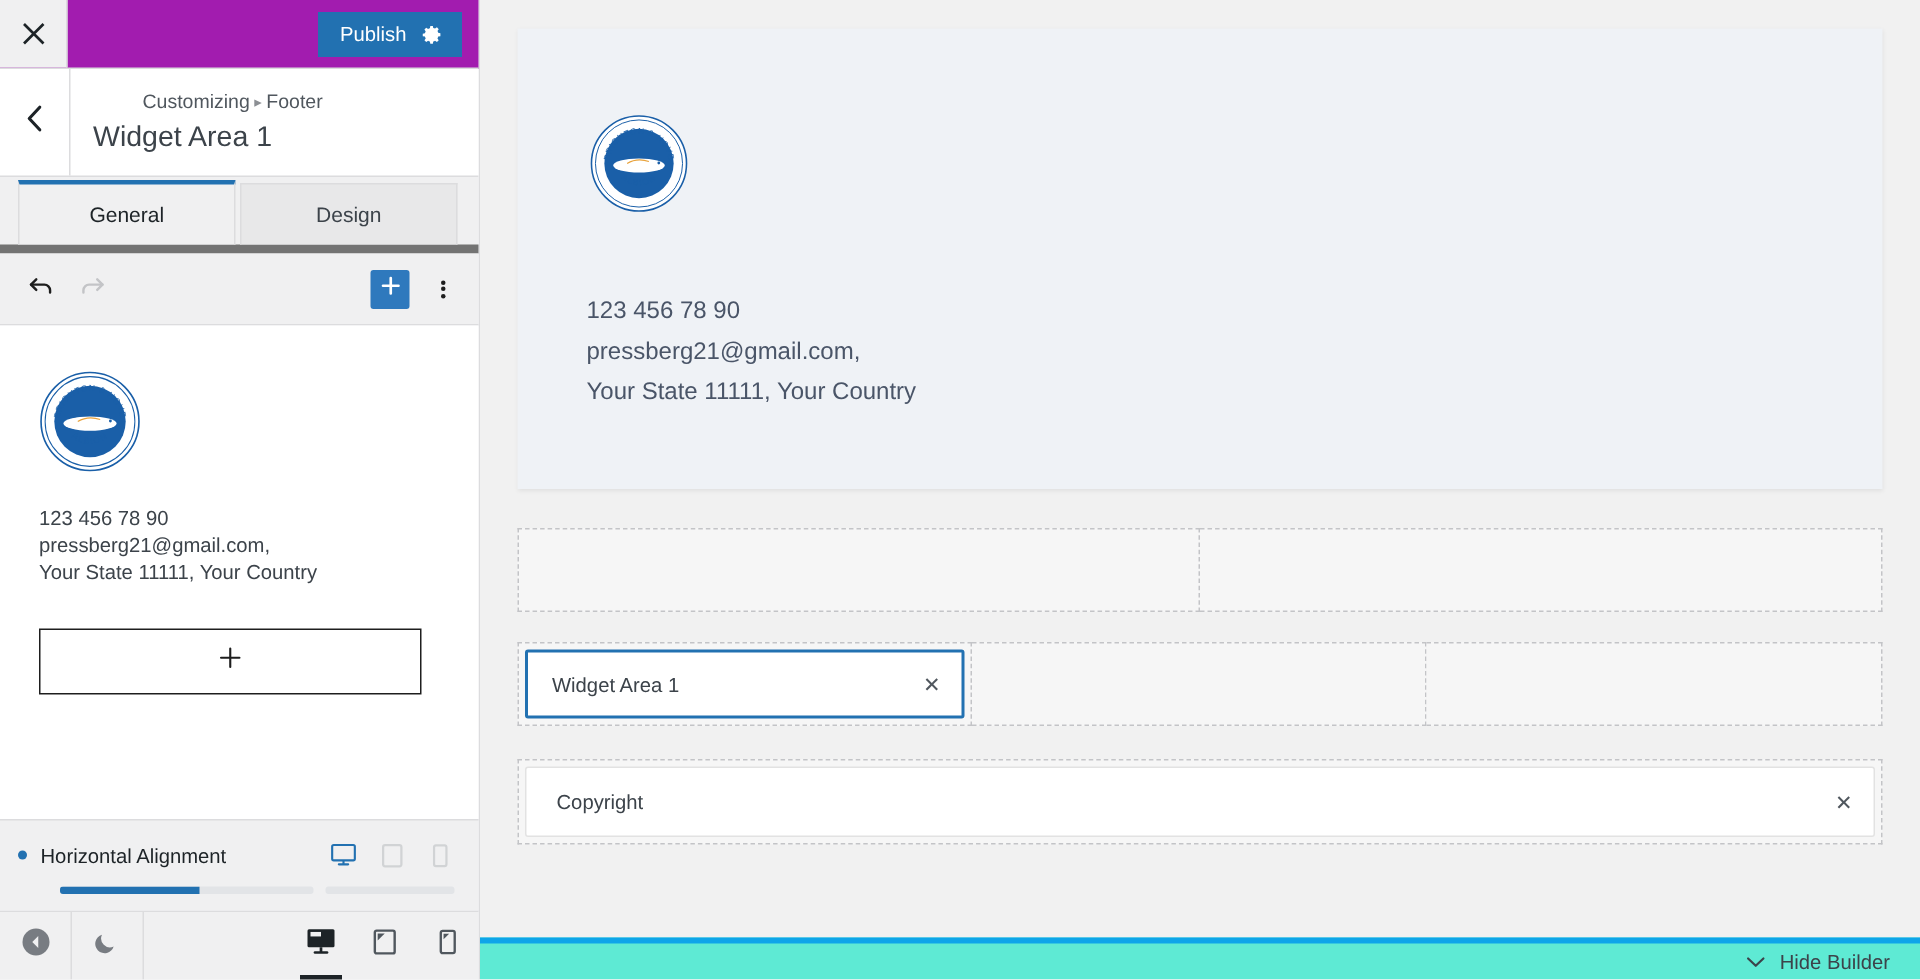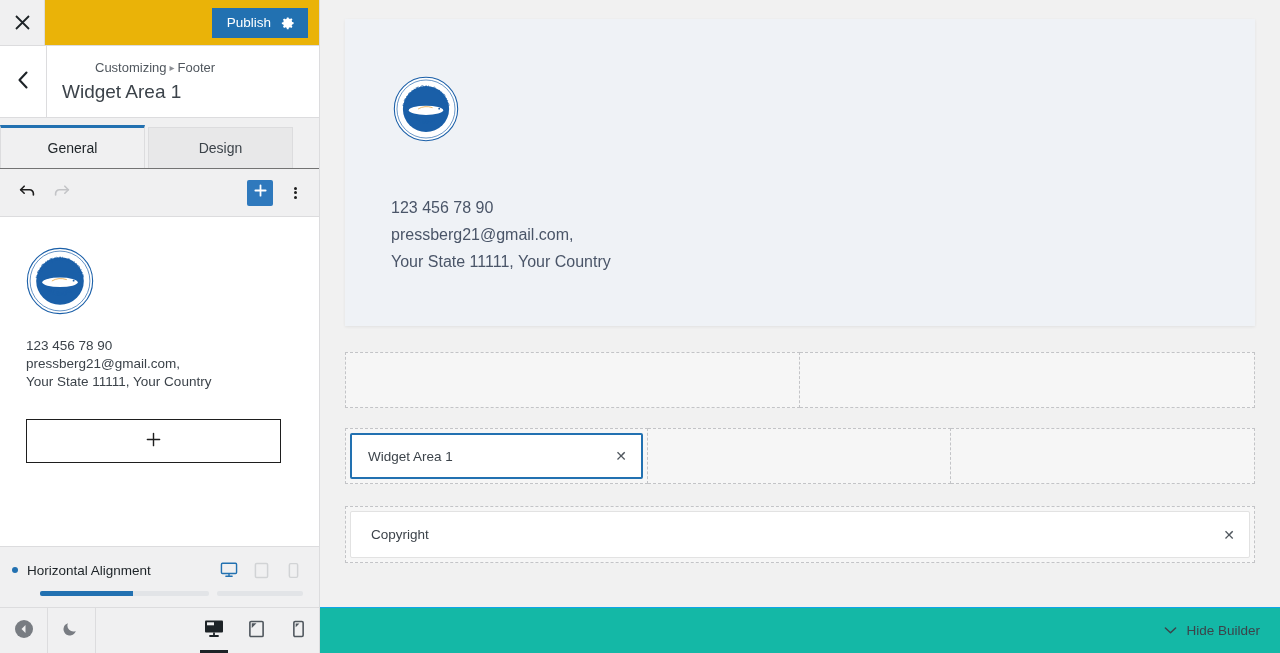--- a/index.html
+++ b/index.html
@@ -16,21 +16,21 @@
     position: relative;
     width: 320px; height: 653px;
     background: #fff;
     border-right: 1px solid #dcdcde;
     display: flex; flex-direction: column;
     flex: 0 0 320px;
   }
 
   
   .cust-topbar {
-    height: 46px; background: #eab308;
+    height: 46px; background: #a21caf;
     border-bottom: 1px solid #dcdcde;
     display: flex; align-items: center;
     flex: 0 0 46px;
   }
   .close-btn {
     width: 45px; height: 45px;
     display: flex; align-items: center; justify-content: center;
     border-right: 1px solid #dcdcde;
     background: #f0f0f1; cursor: pointer;
   }
@@ -60,21 +60,22 @@
   }
   .panel-titles { display: flex; flex-direction: column; justify-content: center; padding-left: 15px; }
   .breadcrumb { font-size: 13px; color: #50575e; line-height: 1.5; margin-left: 33px; }
   .breadcrumb .sep { color: #8c8f94; padding: 0 3px; font-size: 10px; position: relative; top: -1px; }
   .panel-title { font-size: 19px; color: #3c434a; font-weight: 400; line-height: 1.35; margin-top: 2px; }
 
   
   .tabs-wrap {
     background: #f0f0f1; height: 51px;
     display: flex; align-items: flex-end;
-    border-bottom: 1px solid #737373;
+    padding-left: 12px;
+    border-bottom: 6px solid #737373;
     flex: 0 0 51px;
   }
   .tab {
     width: 145px; height: 41px;
     display: flex; align-items: center; justify-content: center;
     font-size: 14px; color: #3c434a; cursor: pointer;
     background: #e8e8e9;
     border: 1px solid #dcdcde; border-bottom: none;
     margin-right: 3px;
   }
@@ -199,22 +200,22 @@
     display: flex; align-items: center; justify-content: space-between;
     padding: 0 14px 0 16px; border-radius: 2px; cursor: pointer;
   }
   .widget-chip.plain { border: 1px solid #e2e2e2; padding-left: 20px; }
   .chip-label { font-size: 13.5px; color: #3c434a; }
   .chip-x { font-size: 14px; color: #50575e; cursor: pointer; line-height: 1; }
 
   
   .prev-bottombar {
     position: absolute; left: 0; right: 0; bottom: 0;
-    height: 46px; background: #14b8a6;
-    border-top: 1px solid #0ea5e9;
+    height: 28px; background: #5eead4;
+    border-top: 4px solid #0ea5e9;
     display: flex; align-items: center; justify-content: flex-end;
     padding-right: 20px;
   }
   .hide-builder {
     display: flex; align-items: center; gap: 9px;
     font-size: 13.5px; color: #3c434a; cursor: pointer;
   }
 </style>
 </head>
 <body>

